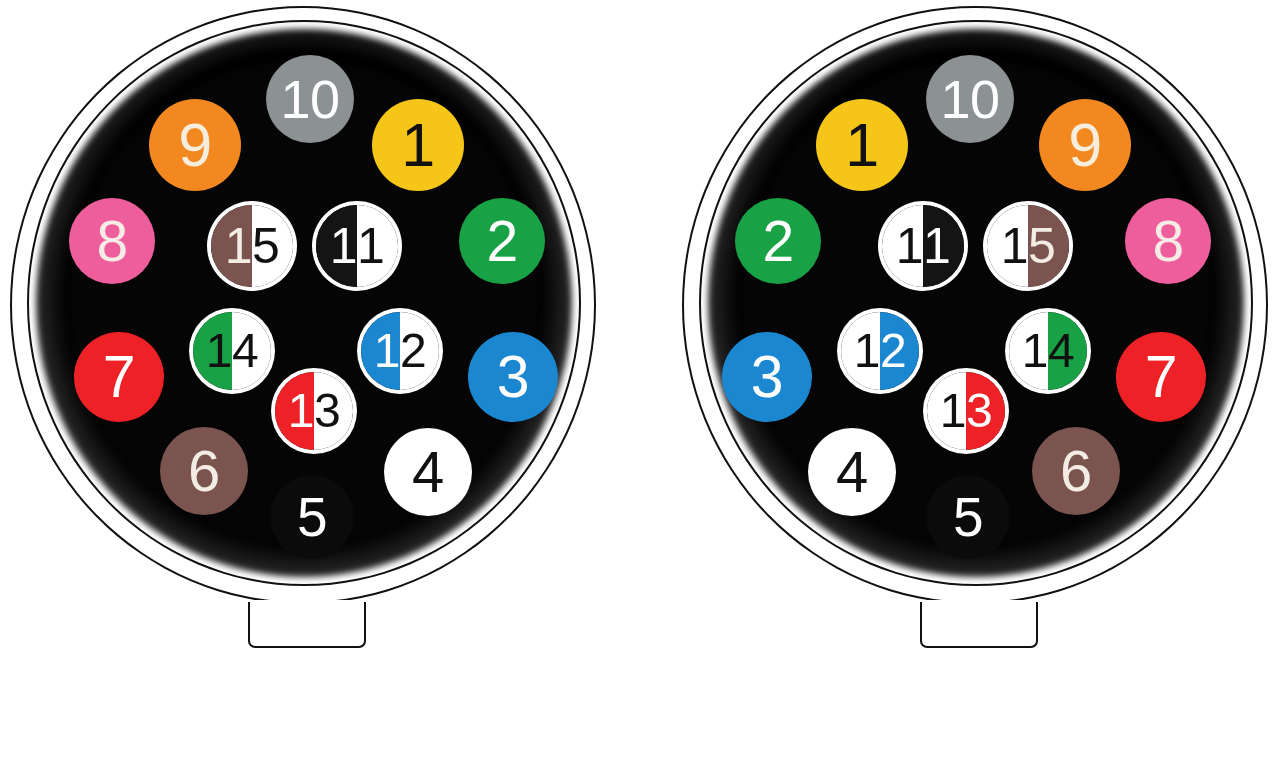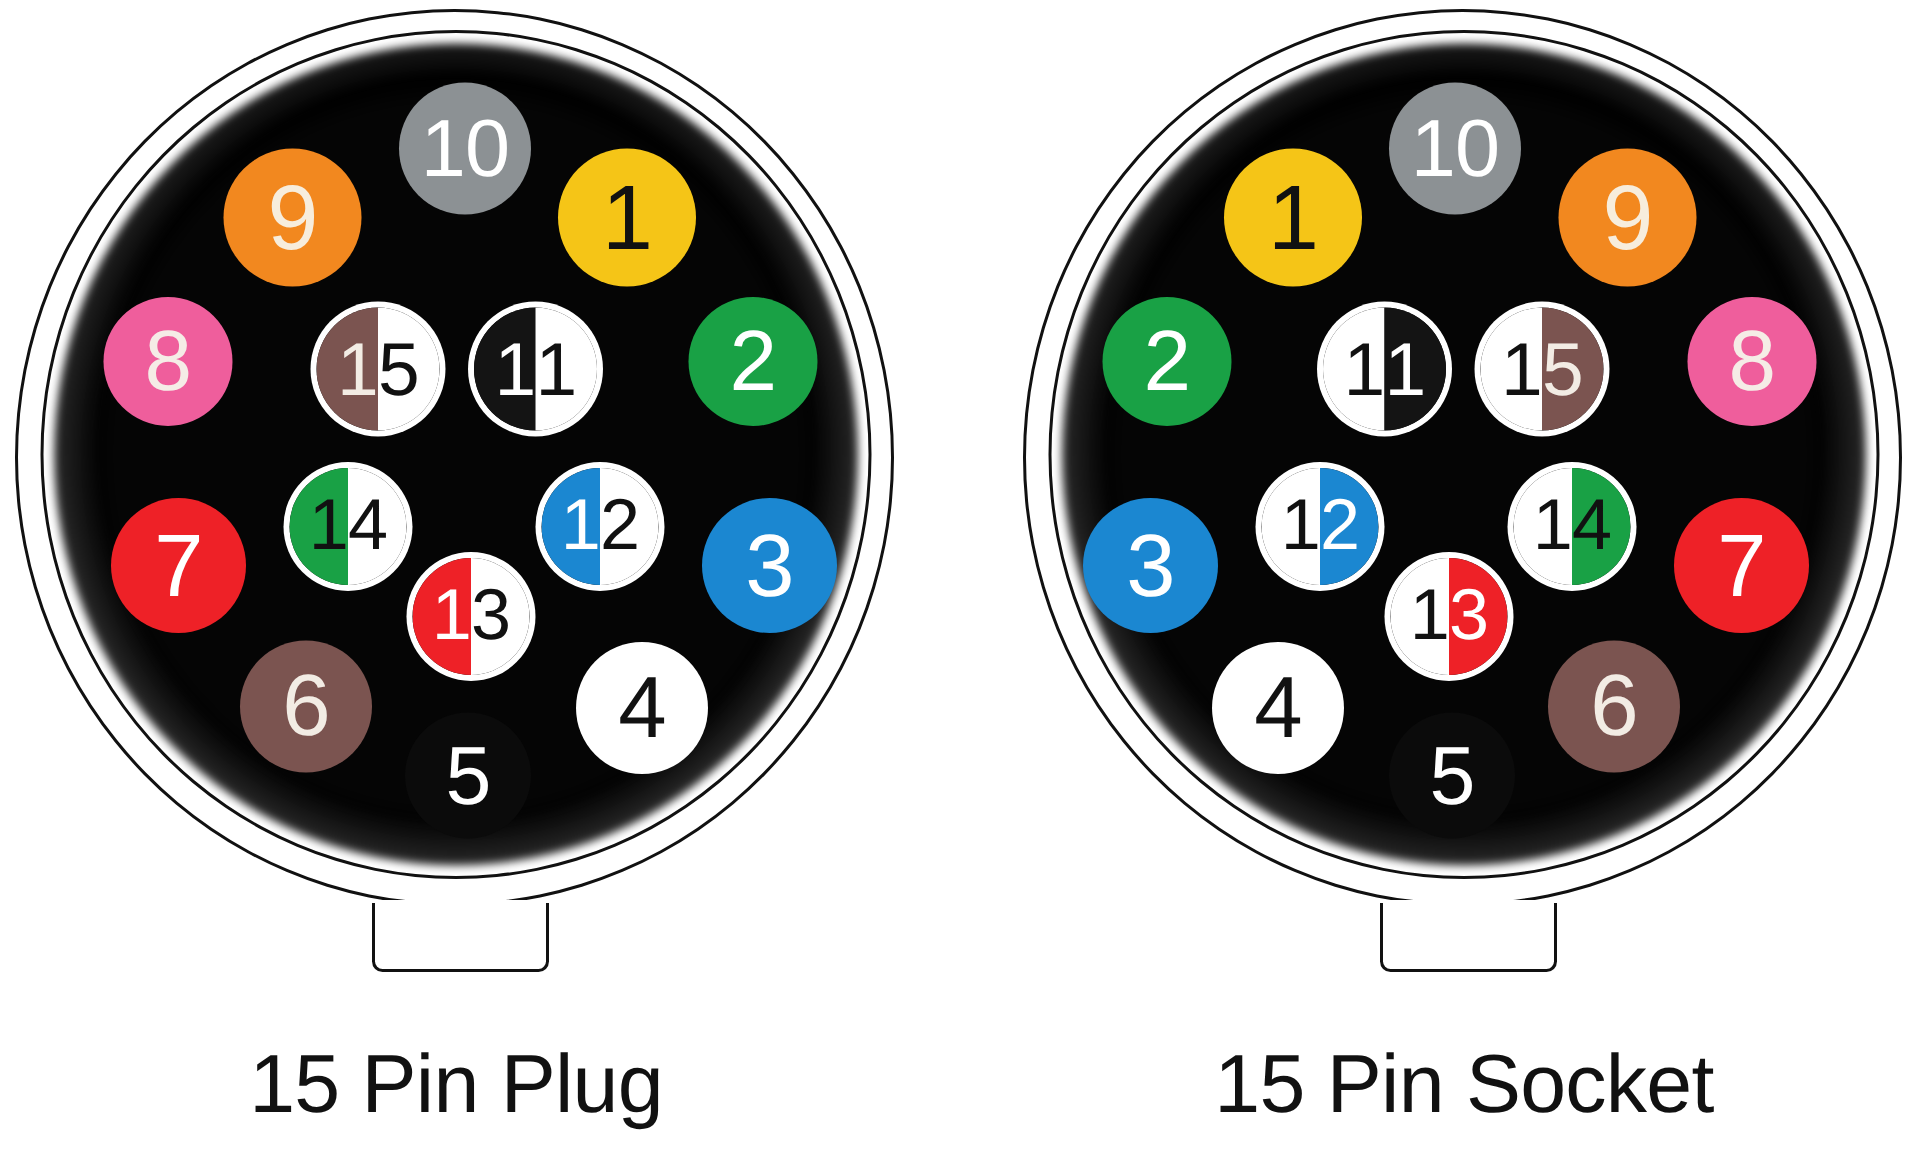--- a/index.html
+++ b/index.html
@@ -244,21 +244,20 @@
           </div>
           <div class="pin ringed" style="width: 82px; height: 82px; left: 207px; top: 205px;">
             <div class="half l" style="background: rgb(123, 84, 80);"></div>
             <div class="half r" style="background: rgb(255, 255, 255);"></div>
             <div class="splitnum">
               <span class="g" style="font-size: 50px; color: rgb(242, 236, 228);">1</span>
               <span class="g" style="font-size: 50px; color: rgb(17, 17, 17);">5</span>
             </div>
           </div>
         </div>
-        <div class="caption">15 Pin Plug</div>
       </div>
       <div class="connector right">
         <div class="shell-outer"></div>
         <div class="shell-inner"></div>
         <div class="cavity-halo"></div>
         <div class="cavity"></div>
         <div class="tab-top"></div>
         <div class="tab"></div>
         <div style="position: absolute; inset: 0px; z-index: 5;">
           <div class="pin" style="width: 92px; height: 92px; left: 140px; top: 99px; background: rgb(245, 197, 23);">
@@ -325,17 +324,16 @@
           </div>
           <div class="pin ringed" style="width: 82px; height: 82px; left: 311px; top: 205px;">
             <div class="half l" style="background: rgb(255, 255, 255);"></div>
             <div class="half r" style="background: rgb(123, 84, 80);"></div>
             <div class="splitnum">
               <span class="g" style="font-size: 50px; color: rgb(17, 17, 17);">1</span>
               <span class="g" style="font-size: 50px; color: rgb(242, 236, 228);">5</span>
             </div>
           </div>
         </div>
-        <div class="caption">15 Pin Socket</div>
       </div>
     </div>
 
 </div>
 
 </body></html>

